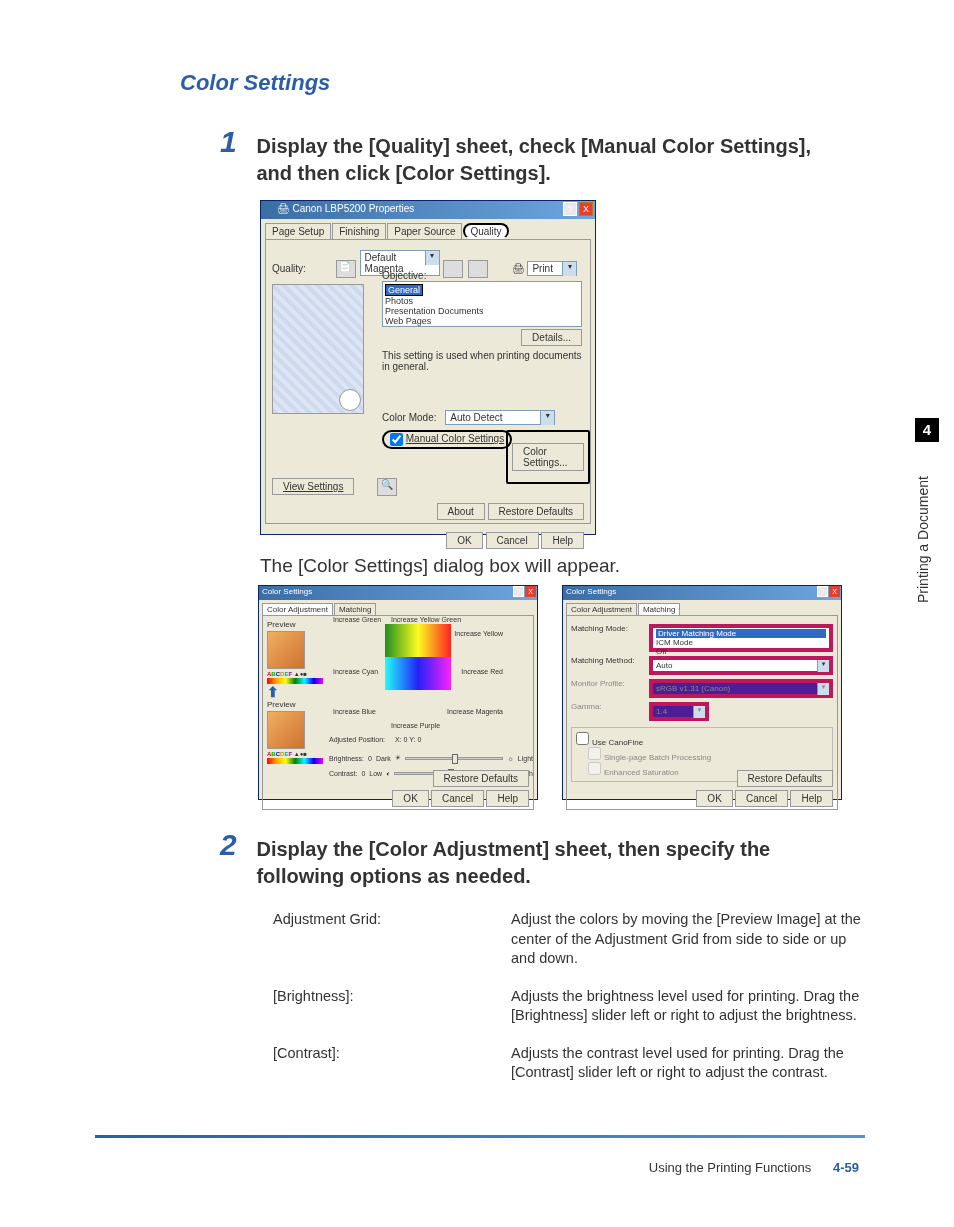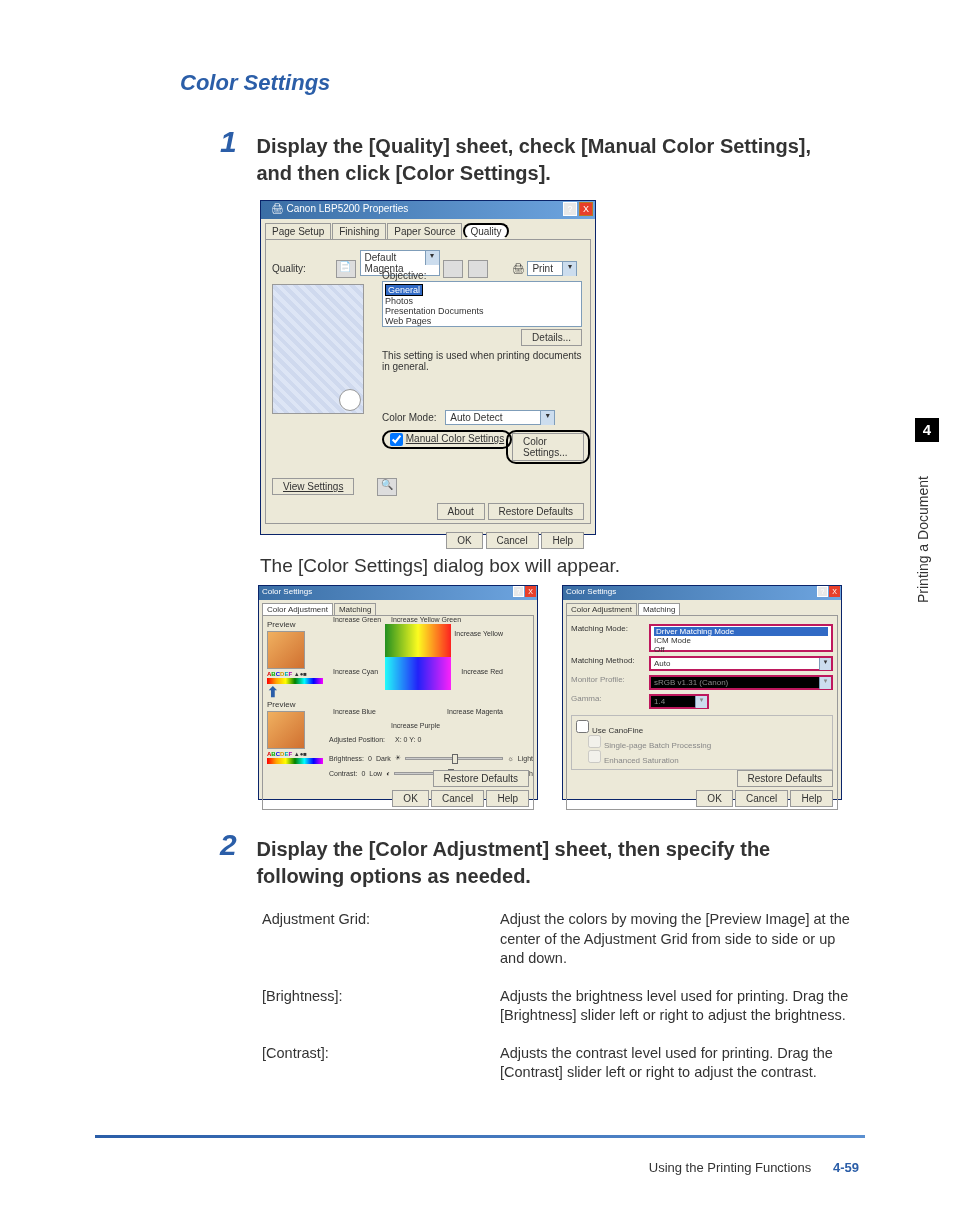--- a/index.html
+++ b/index.html
@@ -51,21 +51,21 @@
     height: 335px;
     background: #ece9d8;
     border: 1px solid #0a246a;
     font-family: Tahoma, sans-serif;
     font-size: 10px;
   }
   .titlebar {
     background: linear-gradient(90deg, #3a6ea5, #6ea5e0);
     color: #fff;
     height: 18px;
-    padding: 2px 10px;
+    padding: 2px 16px;
     position: relative;
   }
   .titlebar .close { position: absolute; right: 2px; top: 1px; display: flex; gap: 2px; }
   .titlebar .close span { width: 14px; height: 14px; background: #e8e8e8; border: 1px solid #fff; display: inline-flex; align-items: center; justify-content: center; font-size: 9px; }
   .titlebar .close .x { background: #e83f2a; color: #fff; border-color: #b72; }
   .tabs { display: flex; padding: 4px 4px 0 4px; gap: 1px; }
   .tab { padding: 2px 6px; background: #ece9d8; border: 1px solid #999; border-bottom: none; font-size: 10px; }
   .tab.active { background: #fff; border-bottom: 1px solid #fff; position: relative; z-index: 2; }
   .circle { border: 2px solid #000; border-radius: 9px; padding: 1px 5px; }
   .pane { border: 1px solid #999; margin: 0 4px 4px 4px; height: 285px; background: #ece9d8; position: relative; padding: 6px; }
@@ -81,21 +81,21 @@
   .preview-thumb::after { content: ""; position: absolute; right: 2px; bottom: 2px; width: 20px; height: 20px; background: #fff; border-radius: 50%; border: 1px solid #999; }
   .objective-box { position: absolute; left: 116px; top: 30px; width: 200px; }
   .listbox { background: #fff; border: 1px solid #7f9db9; height: 46px; padding: 2px; font-size: 9px; }
   .listbox .sel { background: #316ac5; color: #fff; padding: 0 2px; display: inline-block; }
   .btn { display: inline-block; background: #ece9d8; border: 1px solid #999; padding: 2px 10px; font-size: 10px; }
   .small-note { font-size: 10px; margin-top: 4px; }
   .colormode-row { position: absolute; left: 116px; top: 170px; width: 200px; }
   .check-row { position: absolute; left: 116px; top: 190px; }
   .check-row .circled { border: 2px solid #000; border-radius: 10px; padding: 1px 6px; display: inline-block; }
   .check-row input { vertical-align: middle; }
-  .colorsettings-btn { position: absolute; left: 240px; top: 190px; border: 2px solid #000; border-radius: 10px; padding: 1px 4px; }
+  .colorsettings-btn { position: absolute; left: 240px; top: 190px; border: 2px solid #000; border-radius: 2px; padding: 11px 4px; }
   .view-settings { position: absolute; left: 6px; top: 238px; }
   .bottom-buttons { position: absolute; right: 6px; top: 263px; }
   .bottom-buttons2 { position: absolute; right: 6px; top: 292px; }
   .caption-text { position: absolute; left: 260px; top: 555px; font-size: 19px; }
   .screenshot-small {
     position: absolute;
     width: 280px;
     height: 215px;
     background: #ece9d8;
     border: 1px solid #0a246a;
@@ -126,21 +126,21 @@
   }
   .grid-axis { position: absolute; width: 170px; left: 70px; top: 0; height: 100px; }
   .axis-label { position: absolute; font-size: 7px; }
   .slider-row { position: absolute; left: 66px; width: 204px; font-size: 7px; display: flex; align-items: center; gap: 4px; }
   .slider-track { flex: 1; height: 3px; background: #ccc; border: 1px solid #999; position: relative; }
   .slider-thumb { position: absolute; left: 48%; top: -4px; width: 6px; height: 10px; background: #ece9d8; border: 1px solid #666; }
   .restore-row { position: absolute; right: 4px; bottom: 22px; }
   .okrow { position: absolute; right: 4px; bottom: 2px; }
   .step2 { top: 828px; width: 640px; }
   .options-table {
-    position: absolute; left: 260px; top: 900px; width: 600px; font-size: 14.5px; line-height: 1.35;
+    position: absolute; left: 271px; top: 900px; width: 600px; font-size: 14.5px; line-height: 1.35;
   }
   .options-table td { vertical-align: top; padding: 8px 0; }
   .options-table td.left { width: 236px; }
   .side-tab {
     position: absolute;
     right: 15px;
     top: 418px;
     width: 24px;
     height: 24px;
     background: #000;
@@ -172,23 +172,23 @@
   }
   .footer {
     position: absolute;
     right: 95px;
     top: 1160px;
     font-size: 13px;
   }
   .footer .num { color: #2b5ea8; font-weight: bold; margin-left: 18px; }
   .field-row-ss2 { margin: 4px 0; display: flex; gap: 6px; font-size: 8px; }
   .field-row-ss2 .lab { width: 72px; }
-  .field-row-ss2 .val { flex: 1; background: #fff; border: 2px solid #be185d; padding: 1px 3px; position: relative; }
+  .field-row-ss2 .val { flex: 1; background: #fff; border: 4px solid #be185d; padding: 1px 3px; position: relative; }
   .field-row-ss2 .val .arrow { position: absolute; right: 0; top: 0; width: 12px; height: 12px; background: #cde; border-left: 1px solid #7f9db9; text-align: center; font-size: 7px; }
-  .field-row-ss2 .val.dis { background: #000000; color: #888; }
+  .field-row-ss2 .val.dis { background: #4c1d95; color: #888; }
   .chk { margin-right: 3px; }
   .up-arrow { color: #2b5ea8; font-size: 14px; font-weight: bold; }
 </style>
 </head>
 <body>
 
 <div class="page-title">Color Settings</div>
 
 <div class="step1">
   <span class="step-num">1</span>

